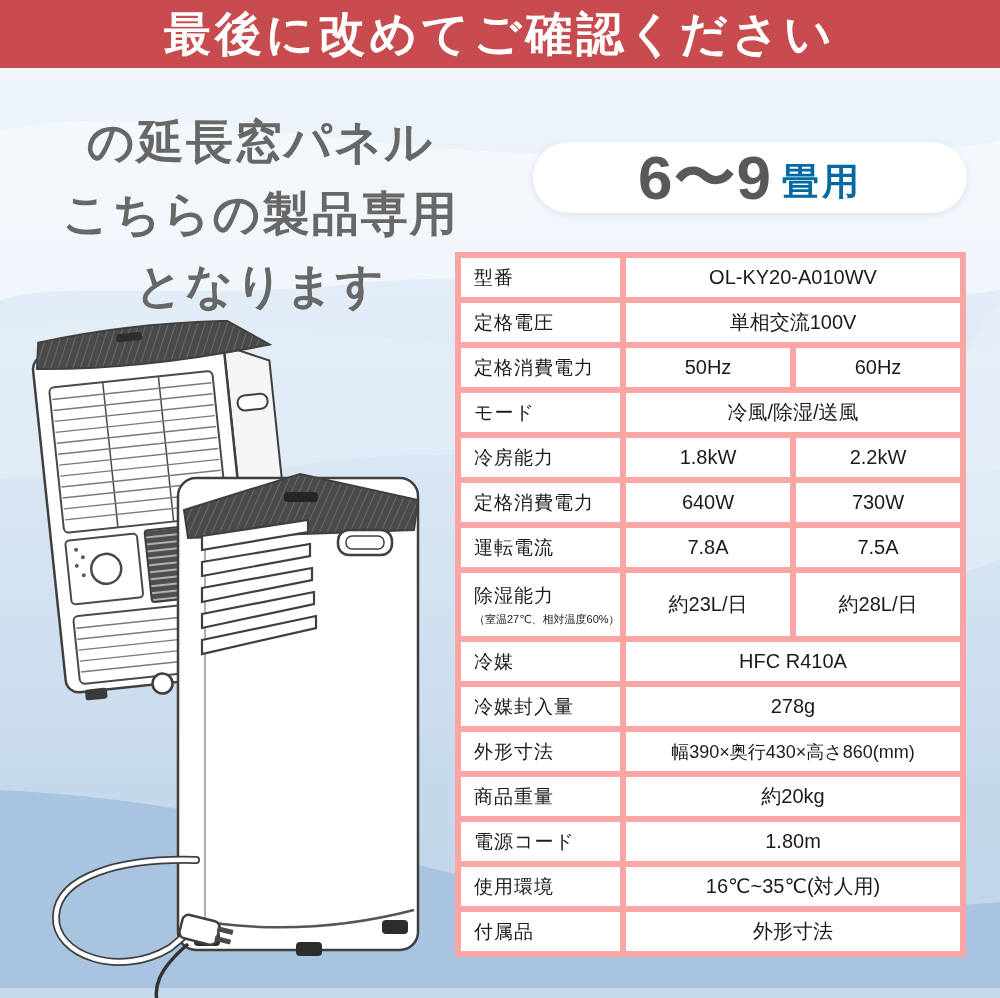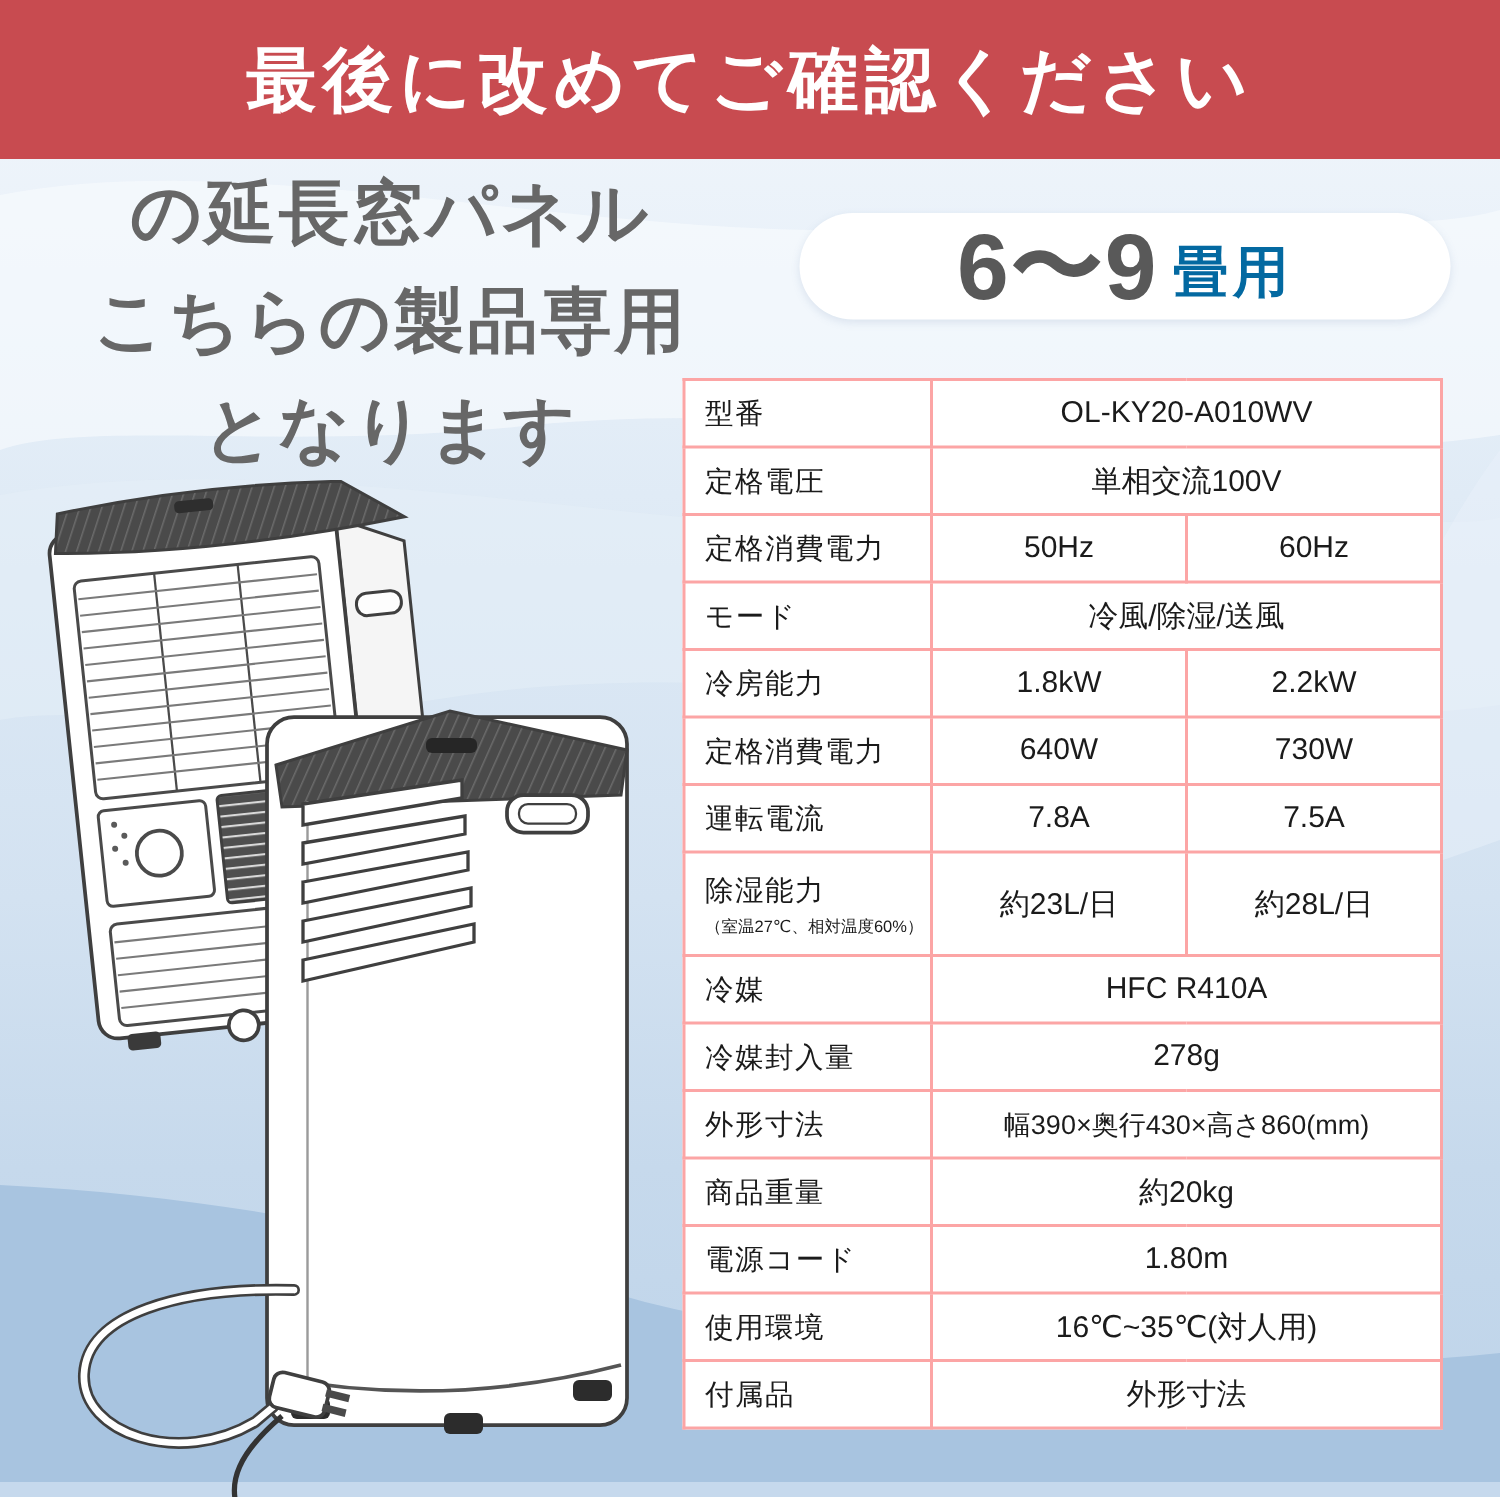--- a/index.html
+++ b/index.html
@@ -5,21 +5,21 @@
   html,body{margin:0;padding:0;}
   body{
     width:1000px;height:998px;position:relative;overflow:hidden;
     font-family:"Liberation Sans","DejaVu Sans",sans-serif;
     background:linear-gradient(180deg,#f3f7fc 0%,#e9f1f9 18%,#dde9f5 38%,#d3e2f1 60%,#c6d9ec 78%,#bdd3e9 100%);
   }
   
   .bg-svg{position:absolute;left:0;top:0;width:1000px;height:998px;pointer-events:none;}
   
   .banner{
-    position:absolute;left:0;top:0;width:1000px;height:106px;
+    position:absolute;left:0;top:0;width:1000px;height:68px;
     background:#c84b50;display:flex;align-items:center;justify-content:center;
   }
   .banner-text{
     color:#ffffff;font-size:47px;font-weight:700;letter-spacing:4px;white-space:nowrap;
   }
   
   .headline{
     position:absolute;left:8px;top:106px;width:505px;text-align:center;
     color:#676767;font-weight:700;font-size:47px;line-height:72px;letter-spacing:2px;
   }
@@ -30,21 +30,21 @@
     box-shadow:0 2px 6px rgba(110,140,180,0.18);
   }
   .badge-range{font-size:62px;font-weight:700;color:#595959;letter-spacing:1px;}
   .badge-suffix{font-size:37px;font-weight:700;color:#0369a1;margin-left:10px;padding-top:8px;letter-spacing:3px;}
   
   .spec-wrap{position:absolute;left:455px;top:252px;}
   table.spec{
     border-collapse:collapse;table-layout:fixed;width:505px;background:#ffffff;
   }
   table.spec td{
-    border:2px solid #fca5a5;color:#1b1b1b;background:#ffffff;
+    border:6px solid #fca5a5;color:#1b1b1b;background:#ffffff;
     vertical-align:middle;overflow:hidden;
   }
   table.spec tr{height:45px;}
   table.spec tr.tall{height:69px;}
   td.label-cell{text-align:left;padding:2px 6px 2px 13px;font-size:19px;letter-spacing:1px;}
   td.value-cell{text-align:center;font-size:20px;padding:2px 8px;letter-spacing:0px;white-space:nowrap;}
   .sub{font-size:11px;letter-spacing:0;margin-top:3px;white-space:nowrap;}
   
   .illus{position:absolute;left:0;top:320px;width:460px;height:678px;pointer-events:none;}
 </style>

